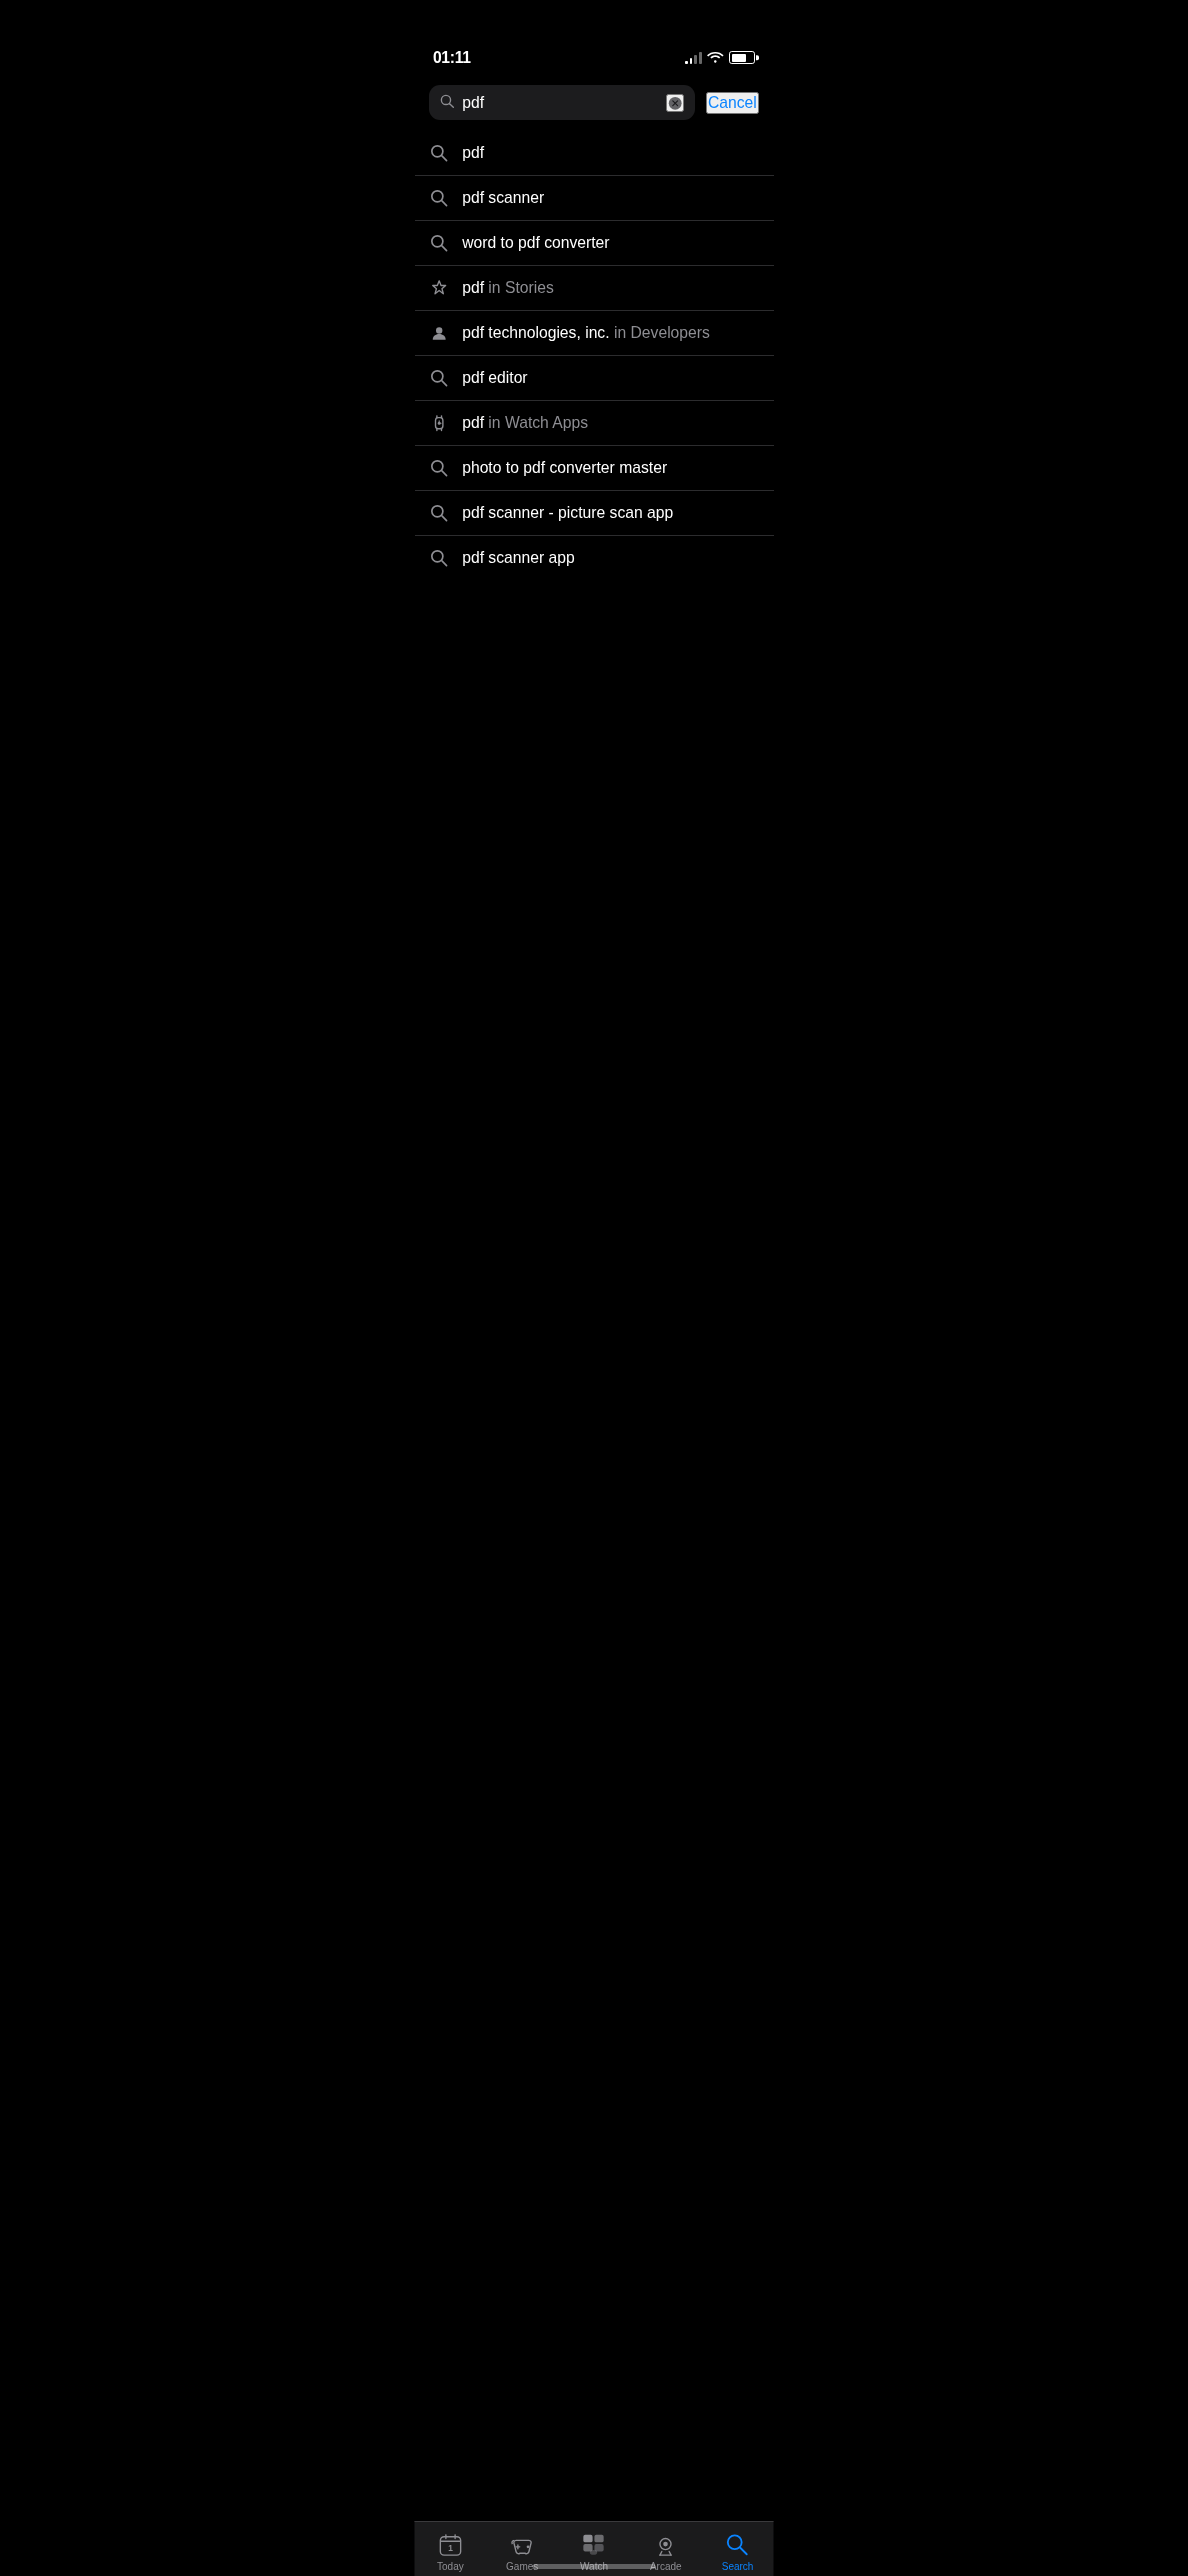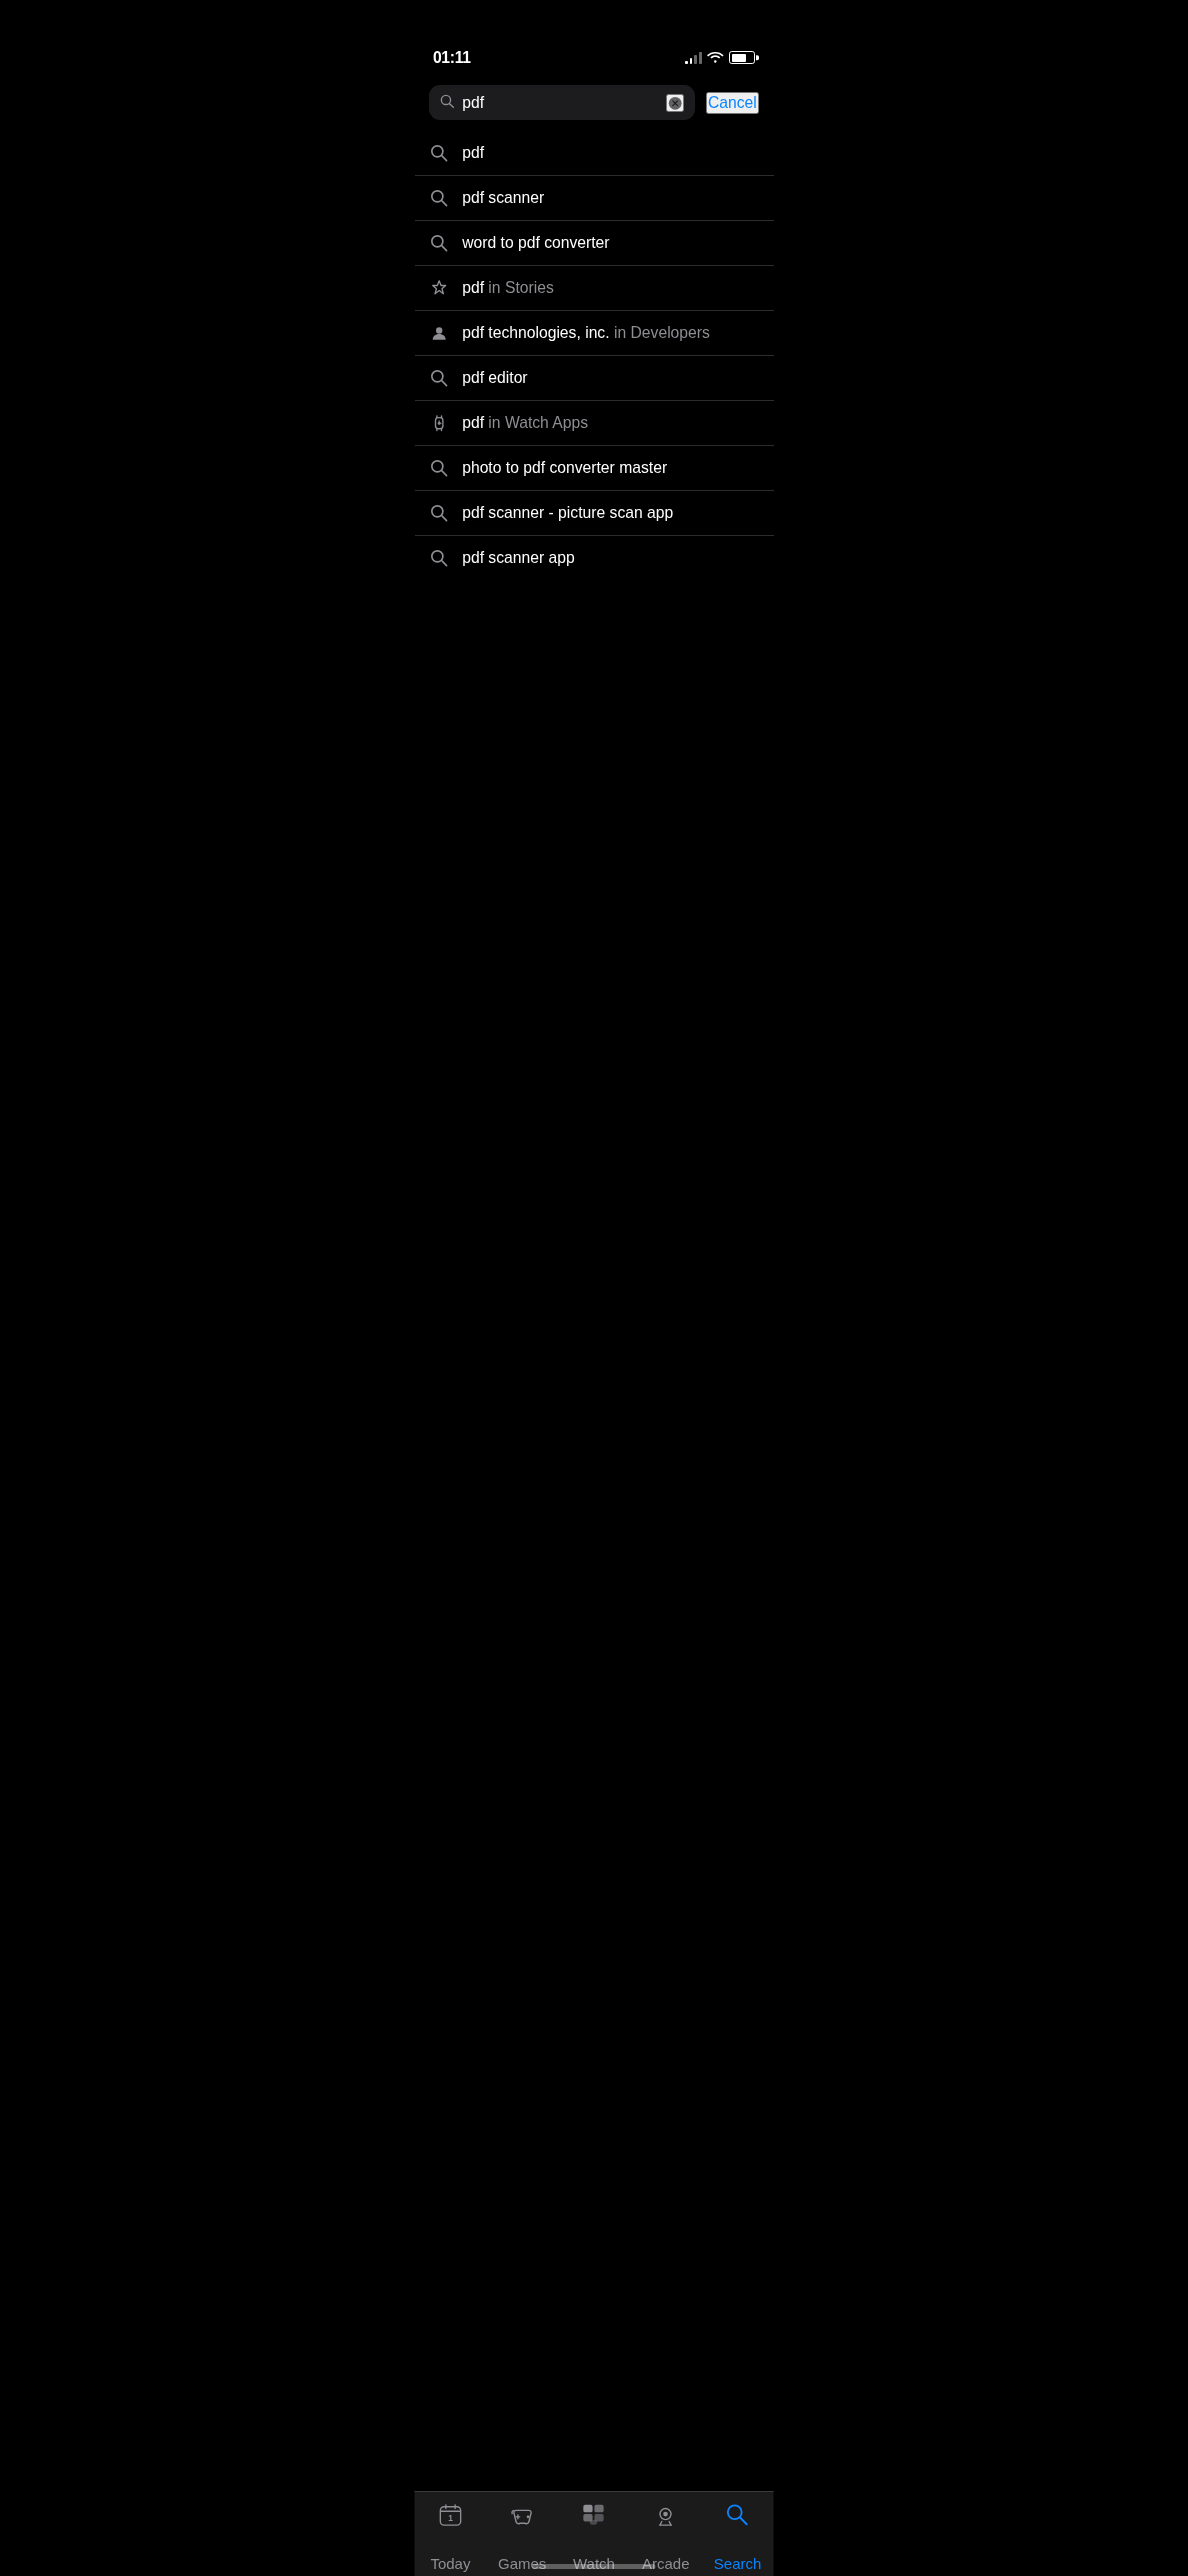--- a/index.html
+++ b/index.html
@@ -236,23 +236,22 @@
 
     .tab-item-icon {
       width: 26px;
       height: 26px;
       display: flex;
       align-items: center;
       justify-content: center;
     }
 
     .tab-item-label {
-      font-size: 15px;
+      font-size: 10px;
       color: #8e8e93;
-      margin-top: 24px;
     }
 
     .tab-item.active .tab-item-label {
       color: #0a84ff;
     }
 
     .tab-item.active .tab-item-icon svg {
       stroke: #0a84ff;
       fill: none;
     }

